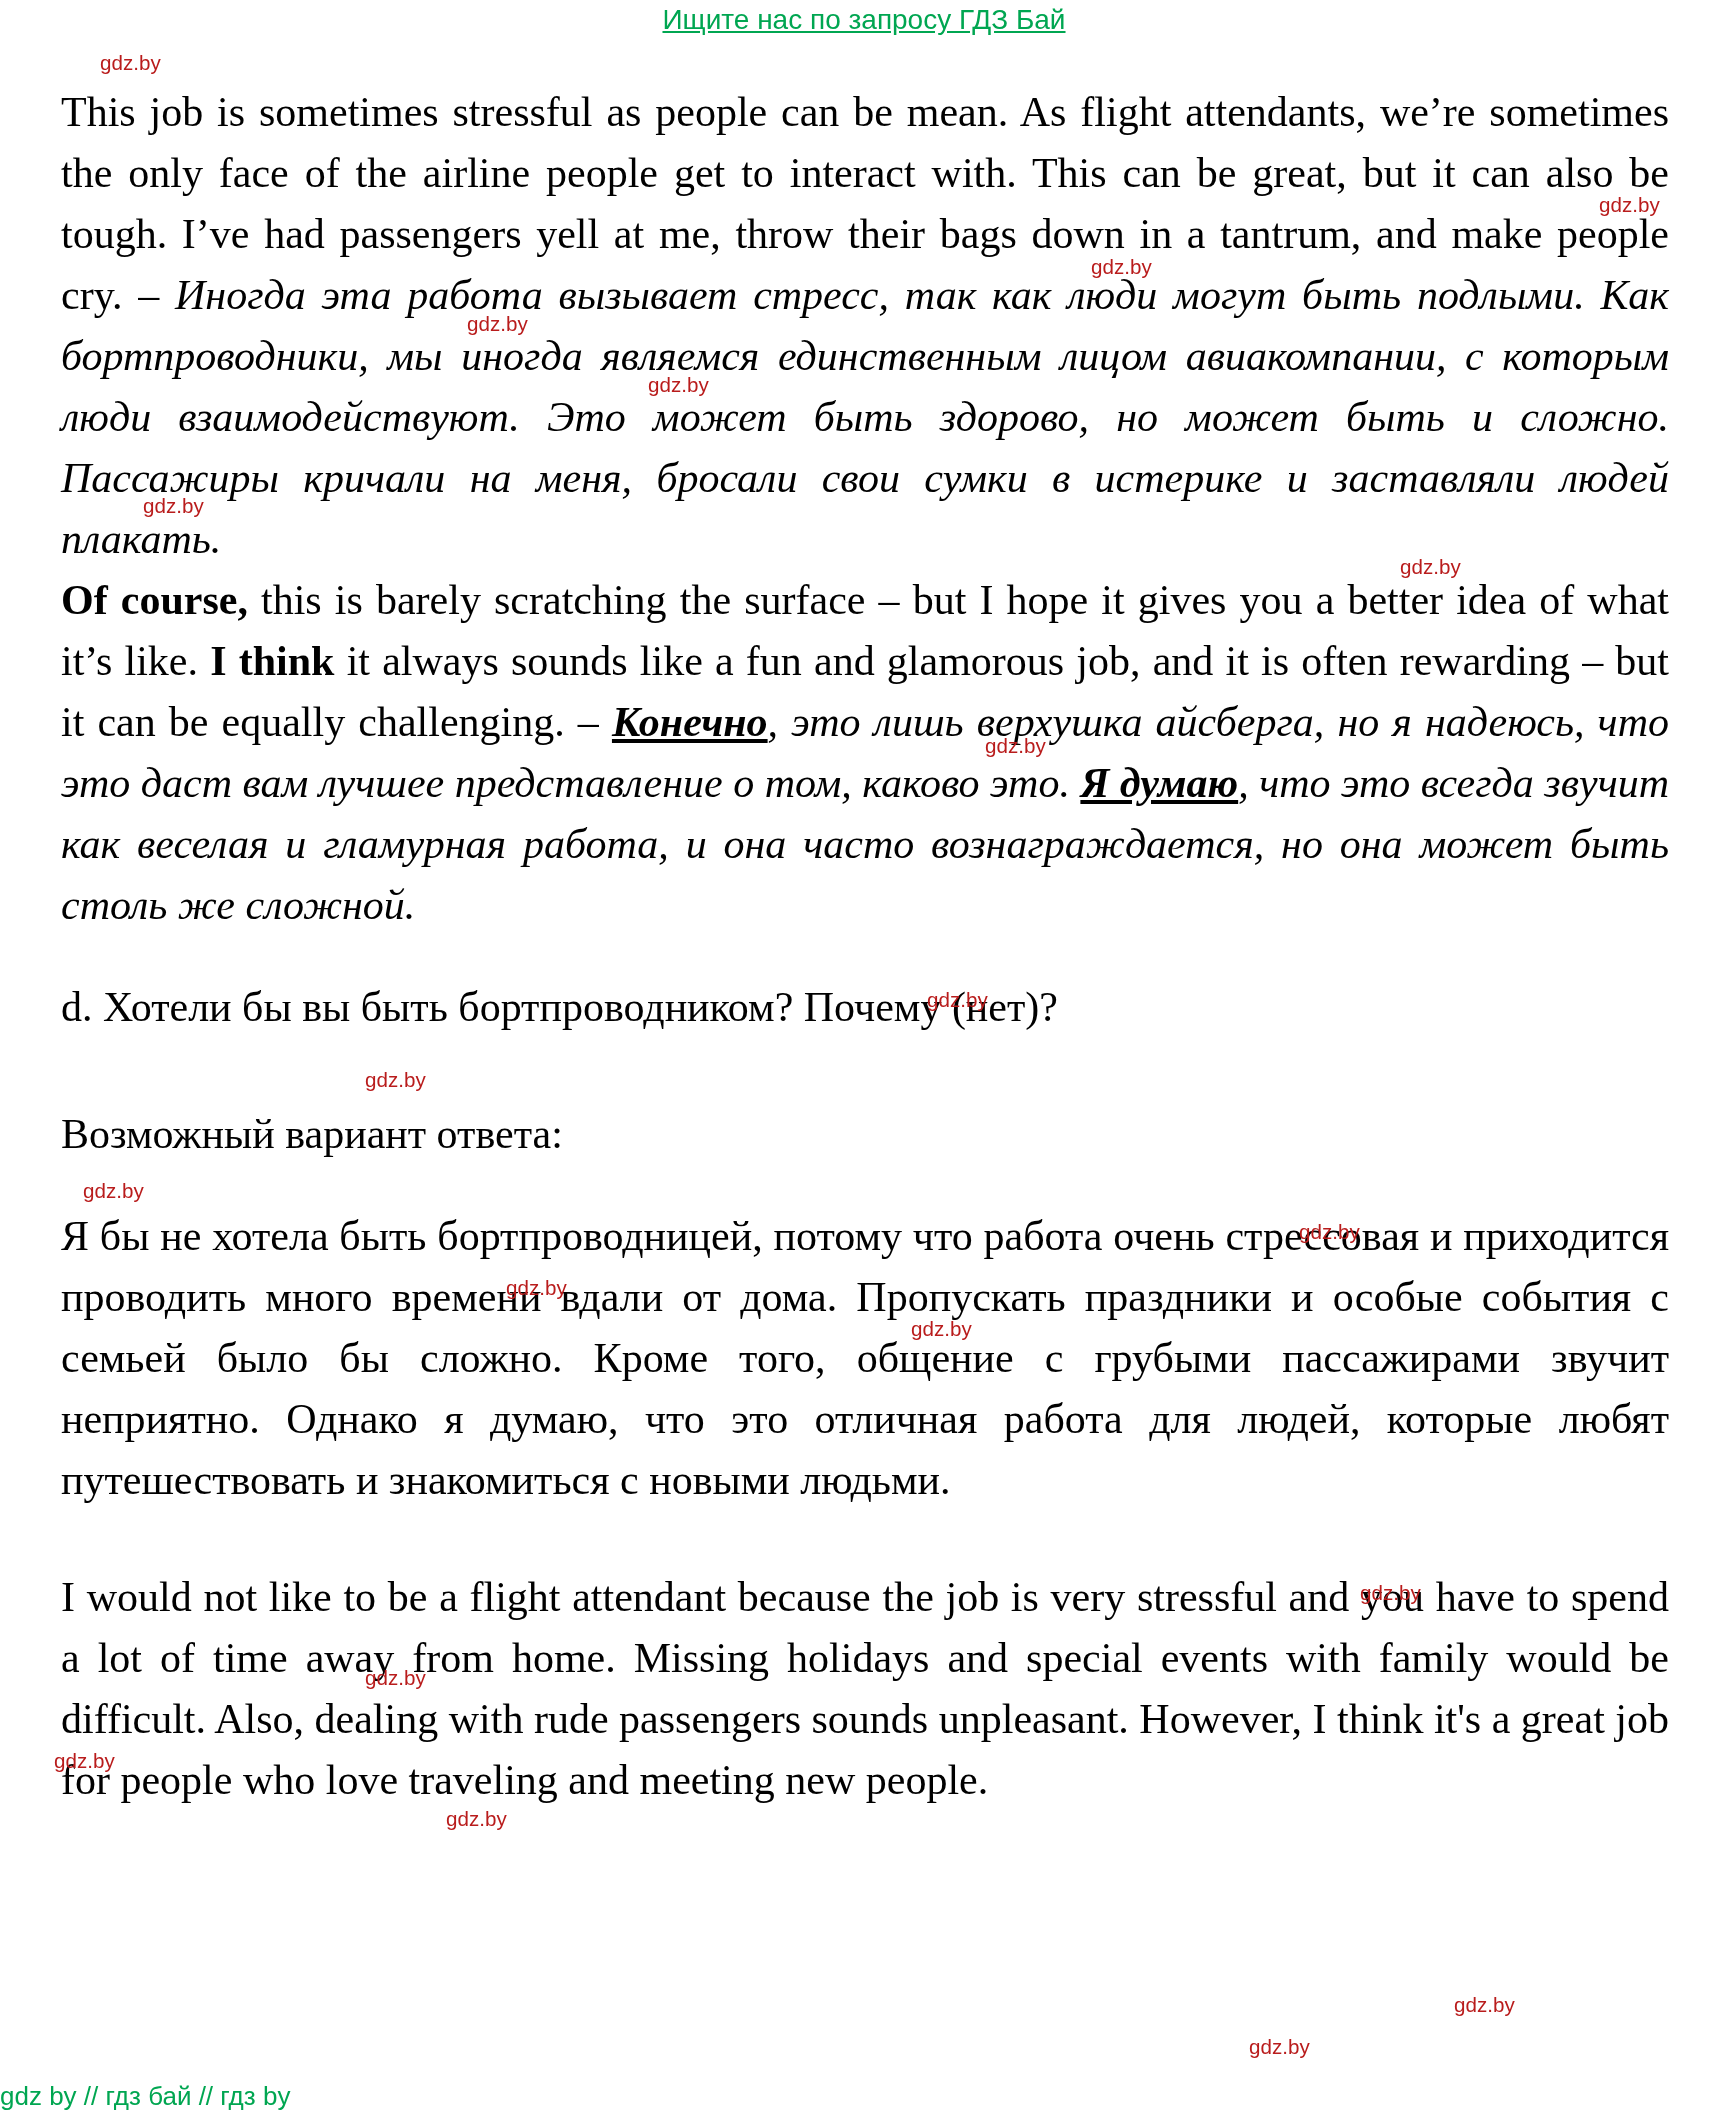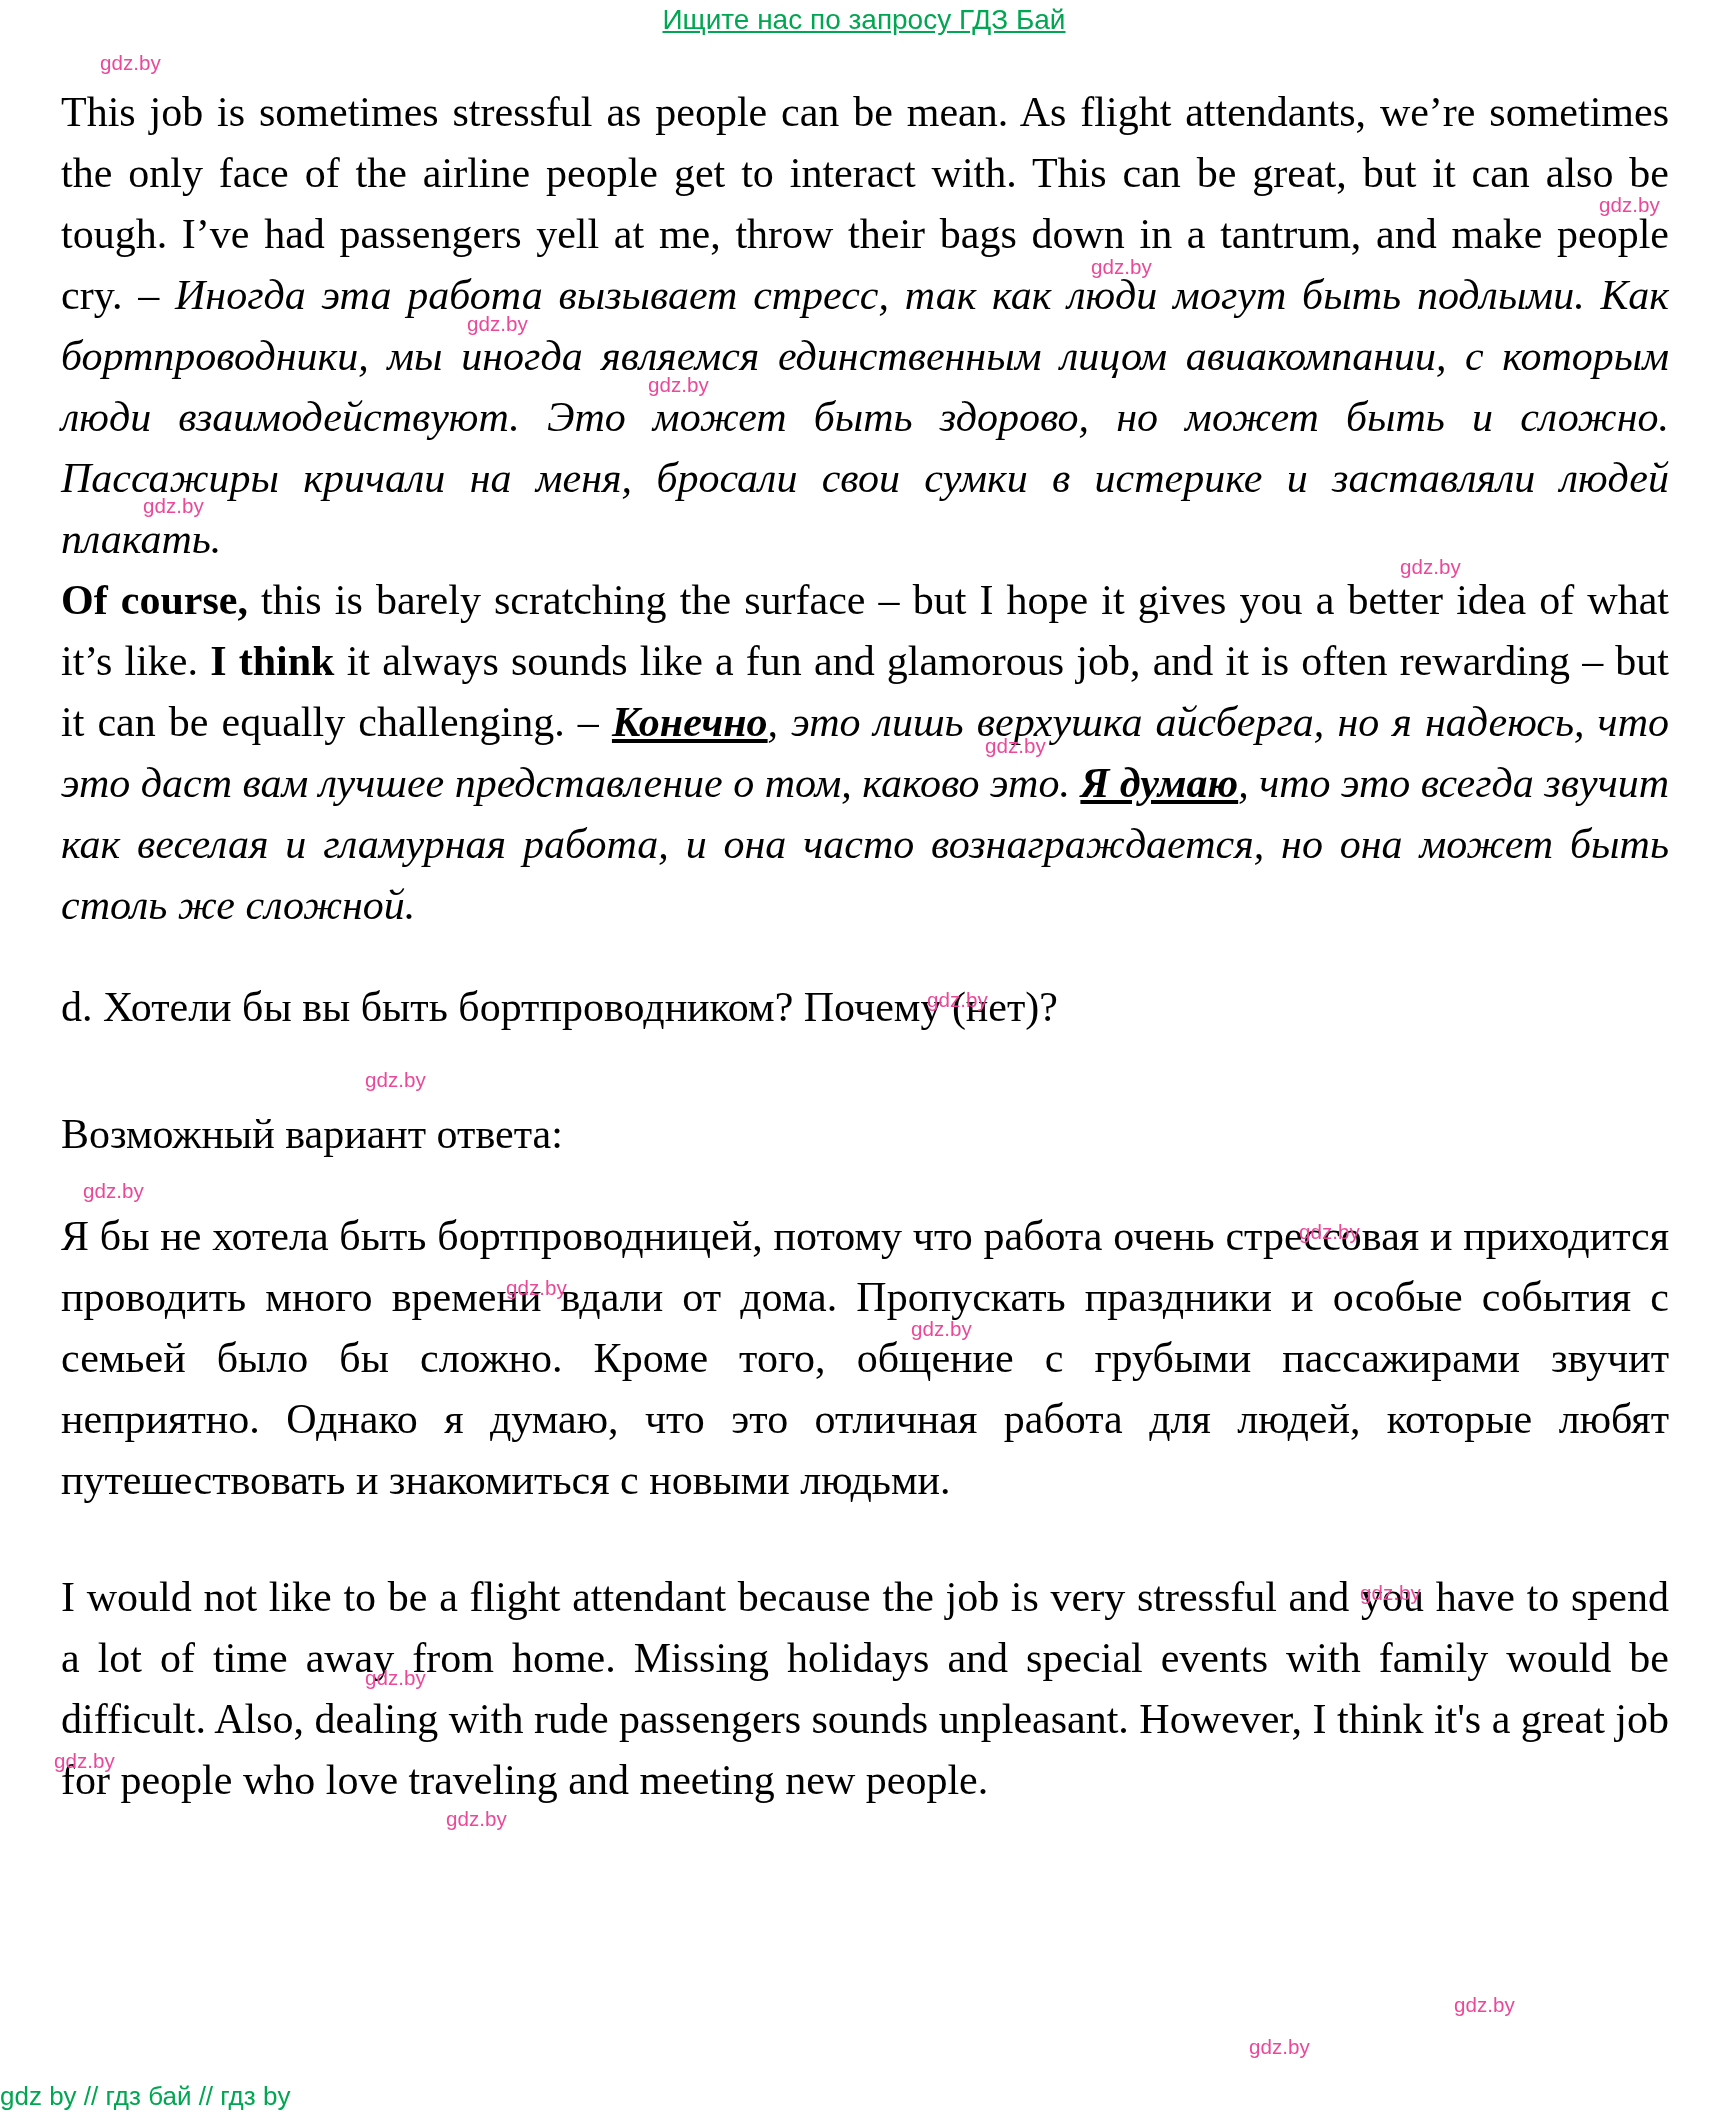--- a/index.html
+++ b/index.html
@@ -43,21 +43,21 @@
   .footer-note {
     position:absolute; bottom:9px; left:0; width:100%;
     font-family:"Liberation Sans", sans-serif;
     font-size:26px;
     color:#00a651;
   }
   .wm {
     position:absolute;
     font-family:"Liberation Sans", sans-serif;
     font-size:20.6px;
-    color:#ec4899;
+    color:#b91c1c;
     white-space:nowrap;
   }
 </style>
 </head>
 <body>
 
 <div class="page">
 
   <div class="header-note">Ищите нас по запросу ГДЗ Бай</div>
 

